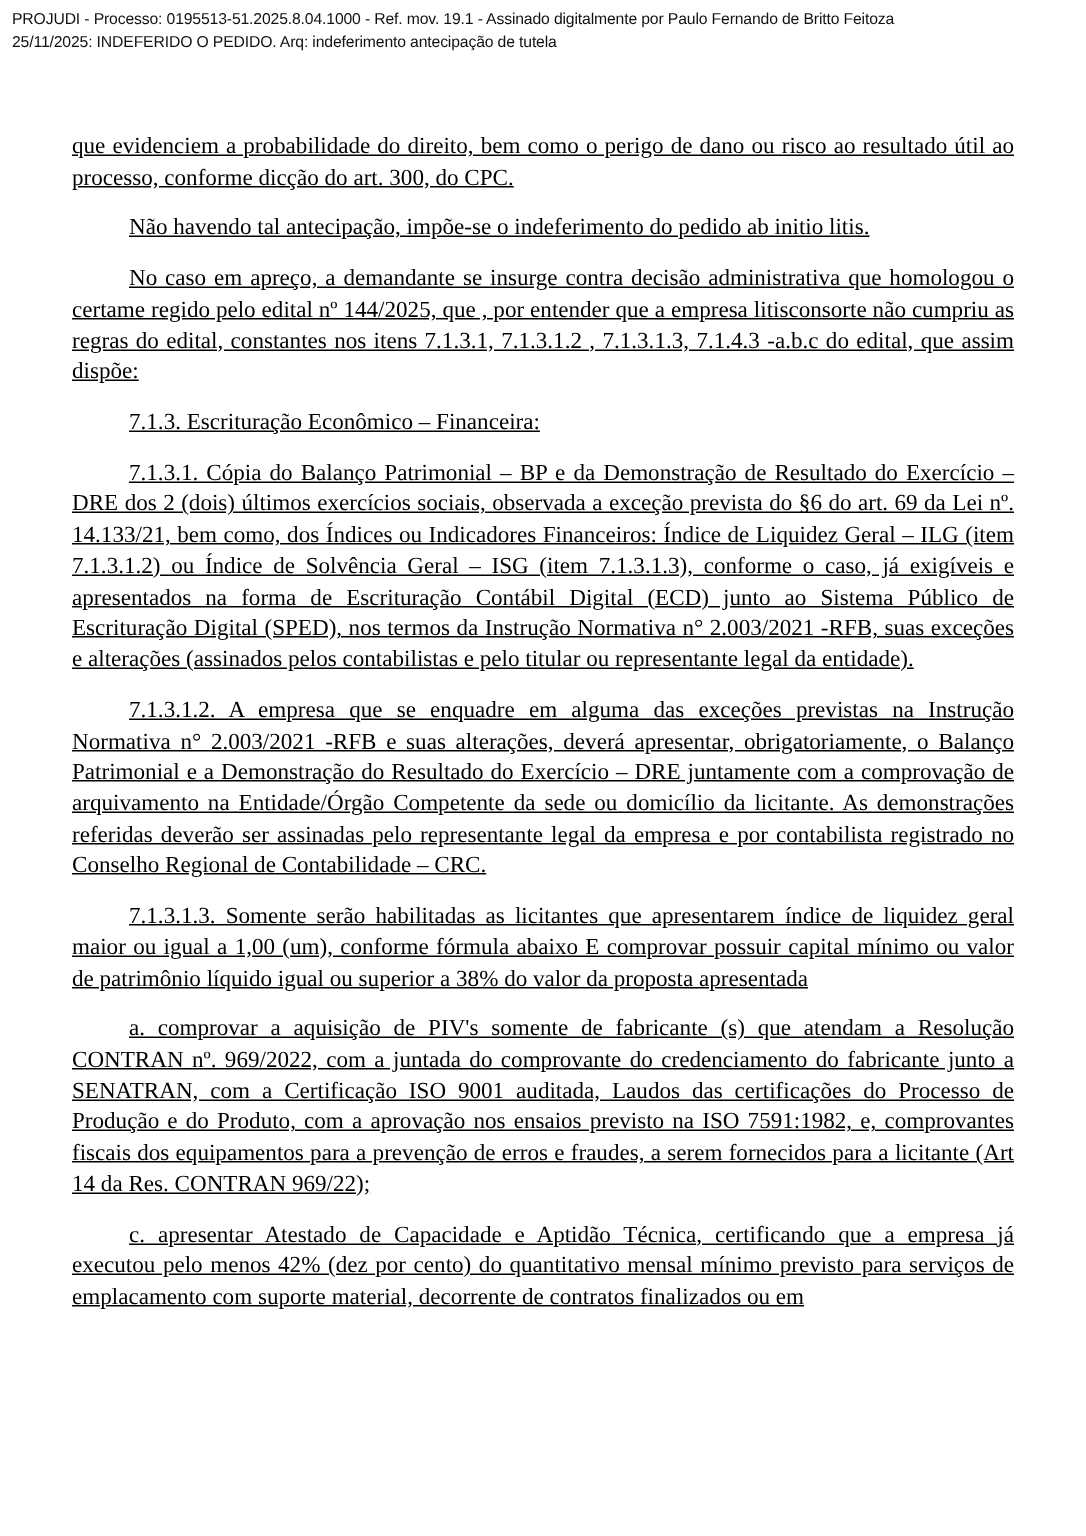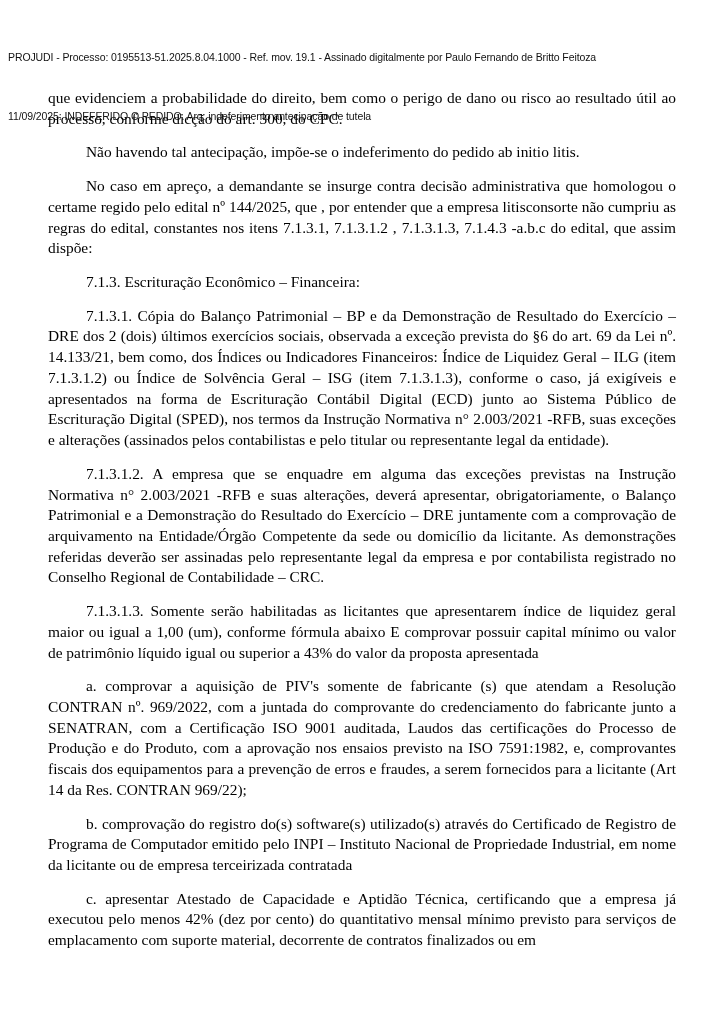--- a/index.html
+++ b/index.html
@@ -28,59 +28,58 @@
     right: 8px;
     font-family: "Liberation Sans", sans-serif;
     font-size: 10.5px;
     line-height: 1.45;
     color: #111111;
     letter-spacing: -0.1px;
   }
   .header-stamp .line {
     display: block;
     white-space: nowrap;
-    margin-top: 44px;
   }
   .doc-body {
     position: absolute;
     top: 88px;
     left: 48px;
     width: 628px;
     font-size: 15.4px;
     line-height: 1.345;
     text-align: justify;
     text-justify: inter-word;
   }
   .doc-body p {
     margin: 0 0 13px 0;
     text-align: justify;
+    text-decoration: underline;
   }
   .doc-body p.indent {
     text-indent: 38px;
   }
   .doc-body p.last {
     margin-bottom: 0;
   }
 </style>
 </head>
 <body>
 
 <div class="page">
 
   <div class="header-stamp">
     <span class="line">PROJUDI - Processo: 0195513-51.2025.8.04.1000 - Ref. mov. 19.1 - Assinado digitalmente por Paulo Fernando de Britto Feitoza</span>
-    <span class="line">11/09/2025: INDEFERIDO O PEDIDO. Arq: indeferimento antecipação de tutela</span>
+    <span class="line">25/11/2025: INDEFERIDO O PEDIDO. Arq: indeferimento antecipação de tutela</span>
   </div>
 
   <div class="doc-body">
     <p class="">que evidenciem a probabilidade do direito, bem como o perigo de dano ou risco ao resultado útil ao processo, conforme dicção do art. 300, do CPC.</p>
     <p class="indent">Não havendo tal antecipação, impõe-se o indeferimento do pedido ab initio litis.</p>
     <p class="indent">No caso em apreço, a demandante se insurge contra decisão administrativa que homologou o certame regido pelo edital  nº 144/2025, que , por entender que a empresa litisconsorte não cumpriu as regras do edital, constantes nos itens 7.1.3.1, 7.1.3.1.2 , 7.1.3.1.3, 7.1.4.3 -a.b.c do edital, que assim dispõe:</p>
     <p class="indent">7.1.3. Escrituração Econômico – Financeira:</p>
     <p class="indent">7.1.3.1. Cópia do Balanço Patrimonial – BP e da Demonstração de Resultado do Exercício – DRE dos 2 (dois) últimos exercícios sociais, observada a exceção prevista do §6 do art. 69 da Lei nº. 14.133/21, bem como, dos Índices ou Indicadores Financeiros: Índice de Liquidez Geral – ILG (item 7.1.3.1.2) ou Índice de Solvência Geral – ISG (item 7.1.3.1.3), conforme o caso, já exigíveis e apresentados na forma de Escrituração Contábil Digital (ECD) junto ao Sistema Público de Escrituração Digital (SPED), nos termos da Instrução Normativa n° 2.003/2021 -RFB, suas exceções e alterações (assinados pelos contabilistas e pelo titular ou representante legal da entidade).</p>
     <p class="indent">7.1.3.1.2. A empresa que se enquadre em alguma das exceções previstas na Instrução Normativa n° 2.003/2021 -RFB e suas alterações, deverá apresentar, obrigatoriamente, o Balanço Patrimonial e a Demonstração do Resultado do Exercício – DRE juntamente com a comprovação de arquivamento na Entidade/Órgão Competente da sede ou domicílio da licitante. As demonstrações referidas deverão ser assinadas pelo representante legal da empresa e por contabilista registrado no Conselho Regional de Contabilidade – CRC.</p>
-    <p class="indent">7.1.3.1.3. Somente serão habilitadas as licitantes que apresentarem índice de liquidez geral maior ou igual a 1,00 (um), conforme fórmula abaixo E comprovar possuir capital mínimo ou valor de patrimônio líquido igual ou superior a 43% do valor da proposta apresentada</p>
+    <p class="indent">7.1.3.1.3. Somente serão habilitadas as licitantes que apresentarem índice de liquidez geral maior ou igual a 1,00 (um), conforme fórmula abaixo E comprovar possuir capital mínimo ou valor de patrimônio líquido igual ou superior a 38% do valor da proposta apresentada</p>
     <p class="indent">a. comprovar a aquisição de PIV's somente de fabricante (s) que atendam a Resolução CONTRAN nº. 969/2022, com a juntada do comprovante do credenciamento do fabricante junto a SENATRAN, com a Certificação ISO 9001 auditada, Laudos das certificações do Processo de Produção e do Produto, com a aprovação nos ensaios previsto na ISO 7591:1982, e, comprovantes fiscais dos equipamentos para a prevenção de erros e fraudes, a serem fornecidos para a licitante (Art 14 da Res. CONTRAN 969/22);</p>
-    <p class="indent">b. comprovação do registro do(s) software(s) utilizado(s) através do Certificado de Registro de Programa de Computador emitido pelo INPI – Instituto Nacional de Propriedade Industrial, em nome da licitante ou de empresa terceirizada contratada</p>
     <p class="indent last">c. apresentar Atestado de Capacidade e Aptidão Técnica, certificando que a empresa já executou pelo menos 42% (dez por cento) do quantitativo mensal mínimo previsto para serviços de emplacamento com suporte material, decorrente de contratos finalizados ou em</p>
   </div>
 
 </div>
 
 </body></html>

